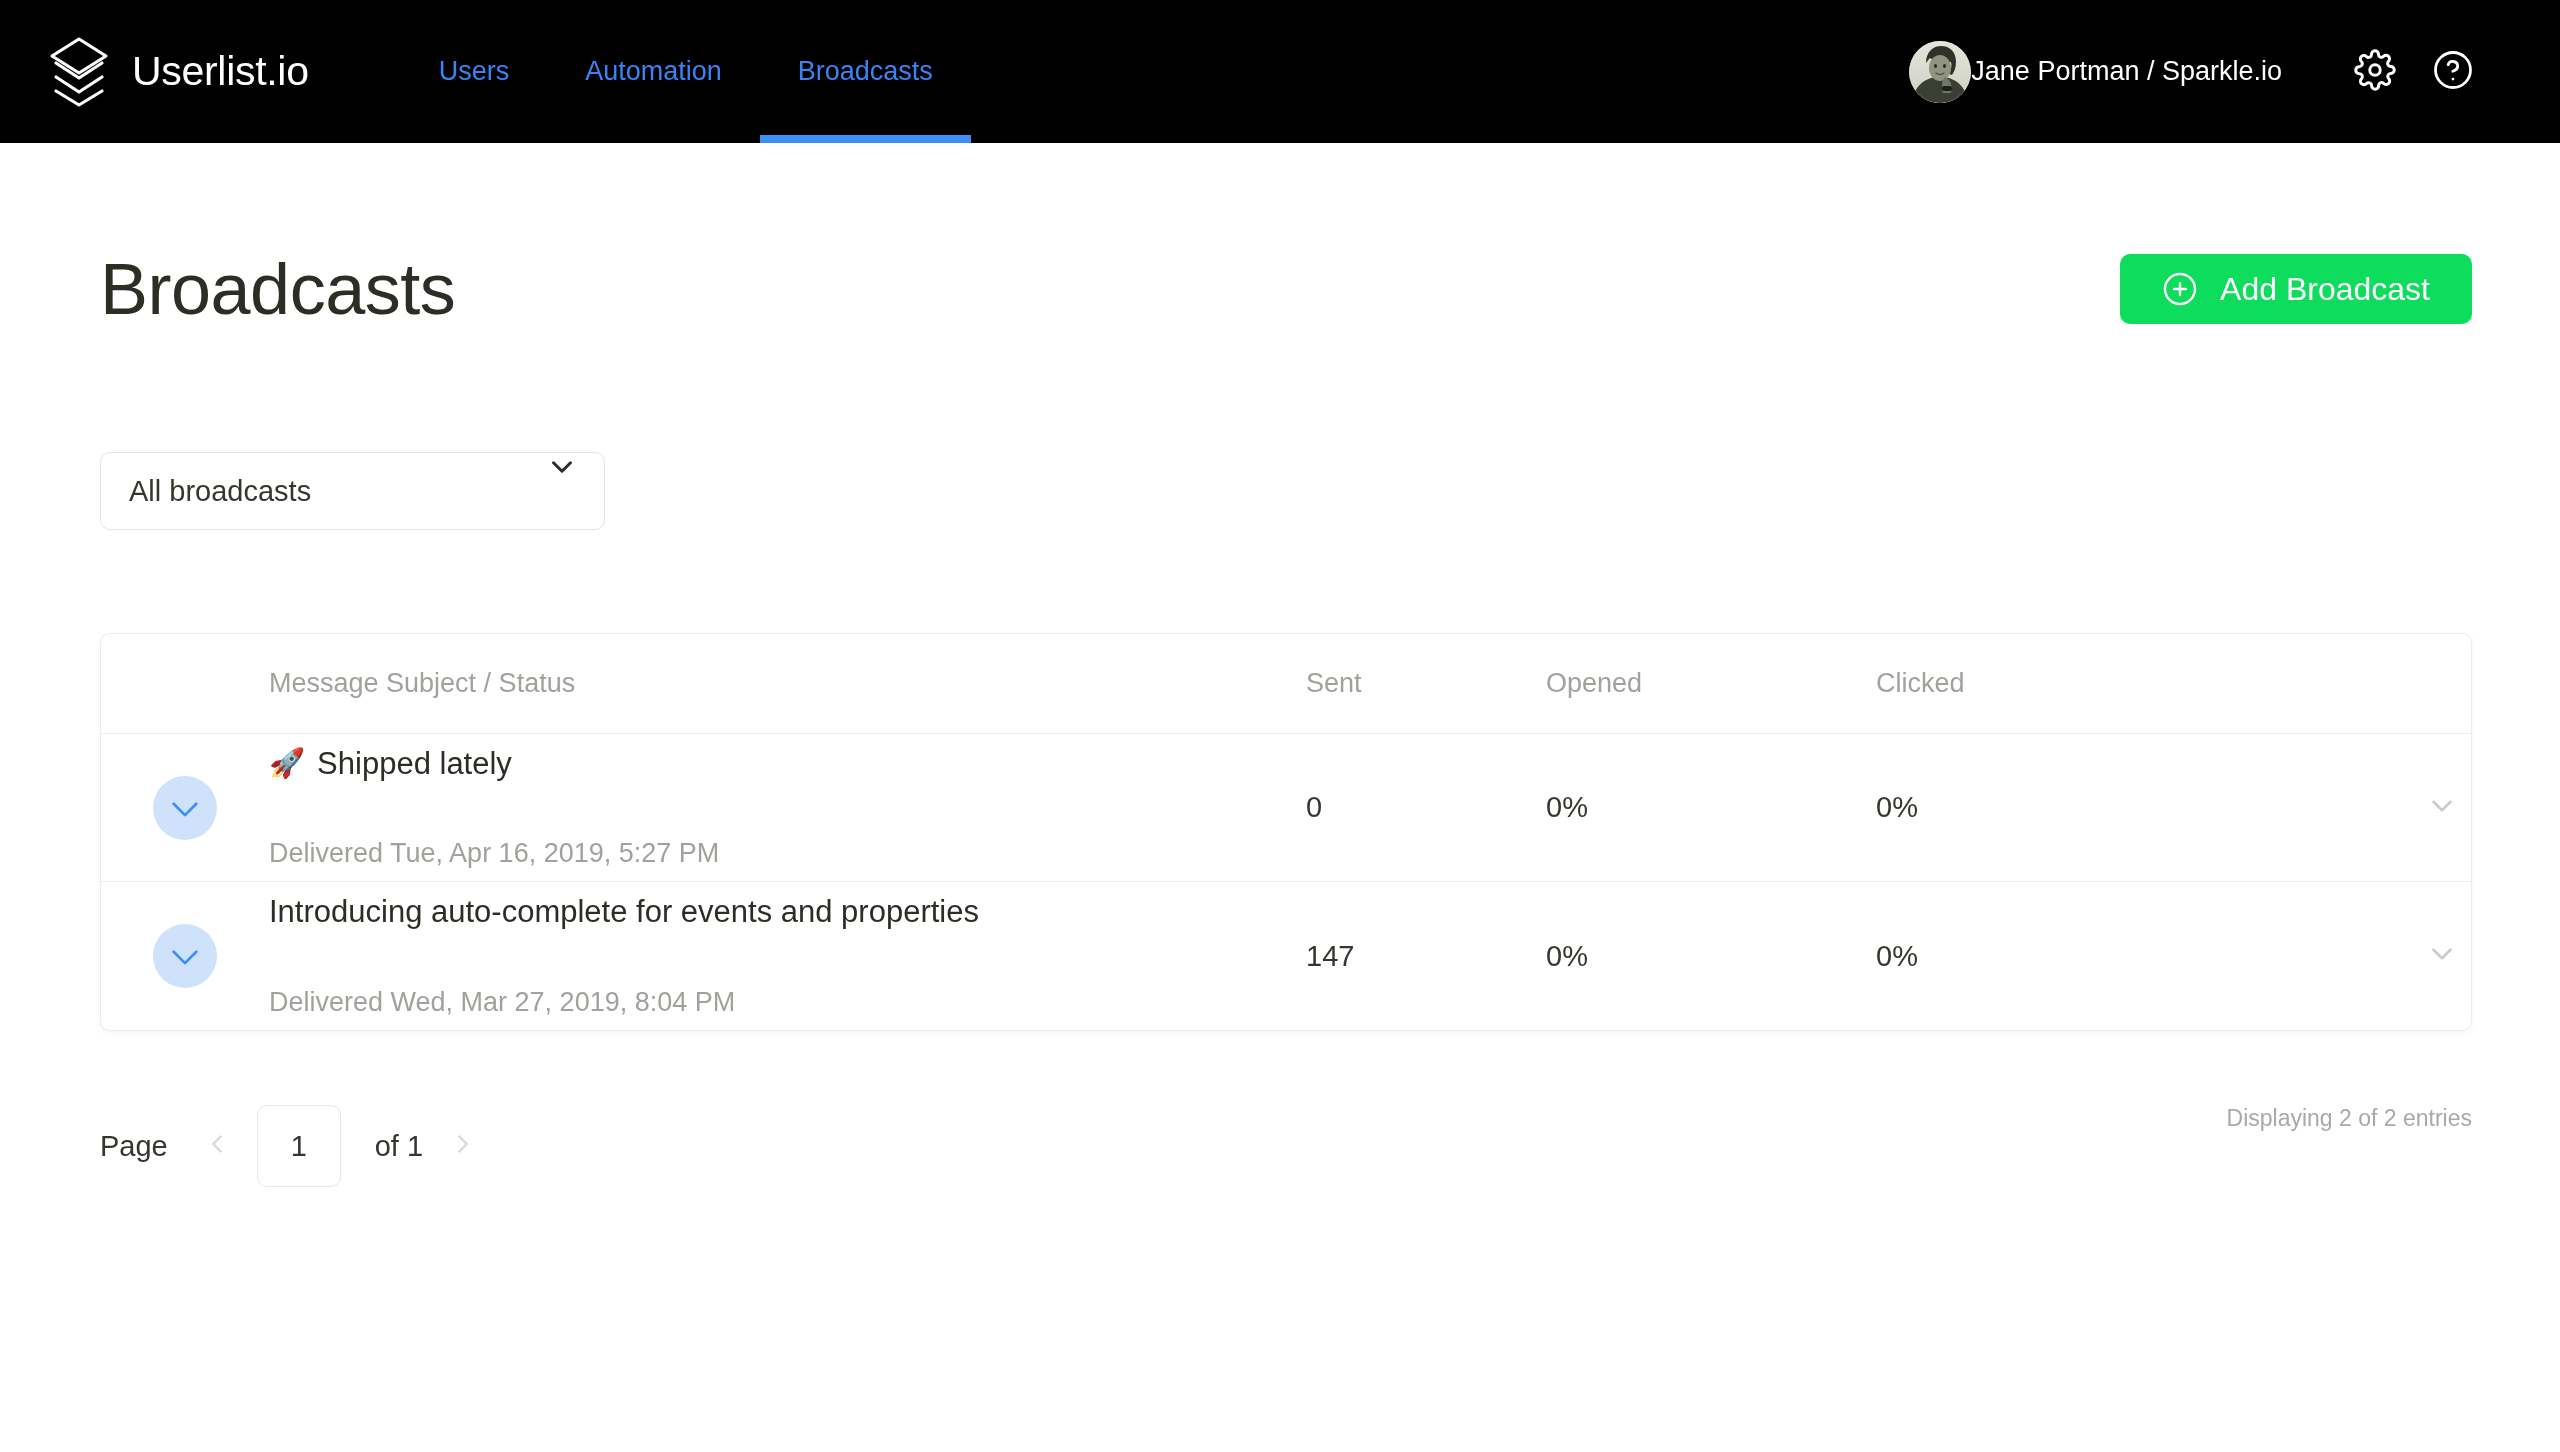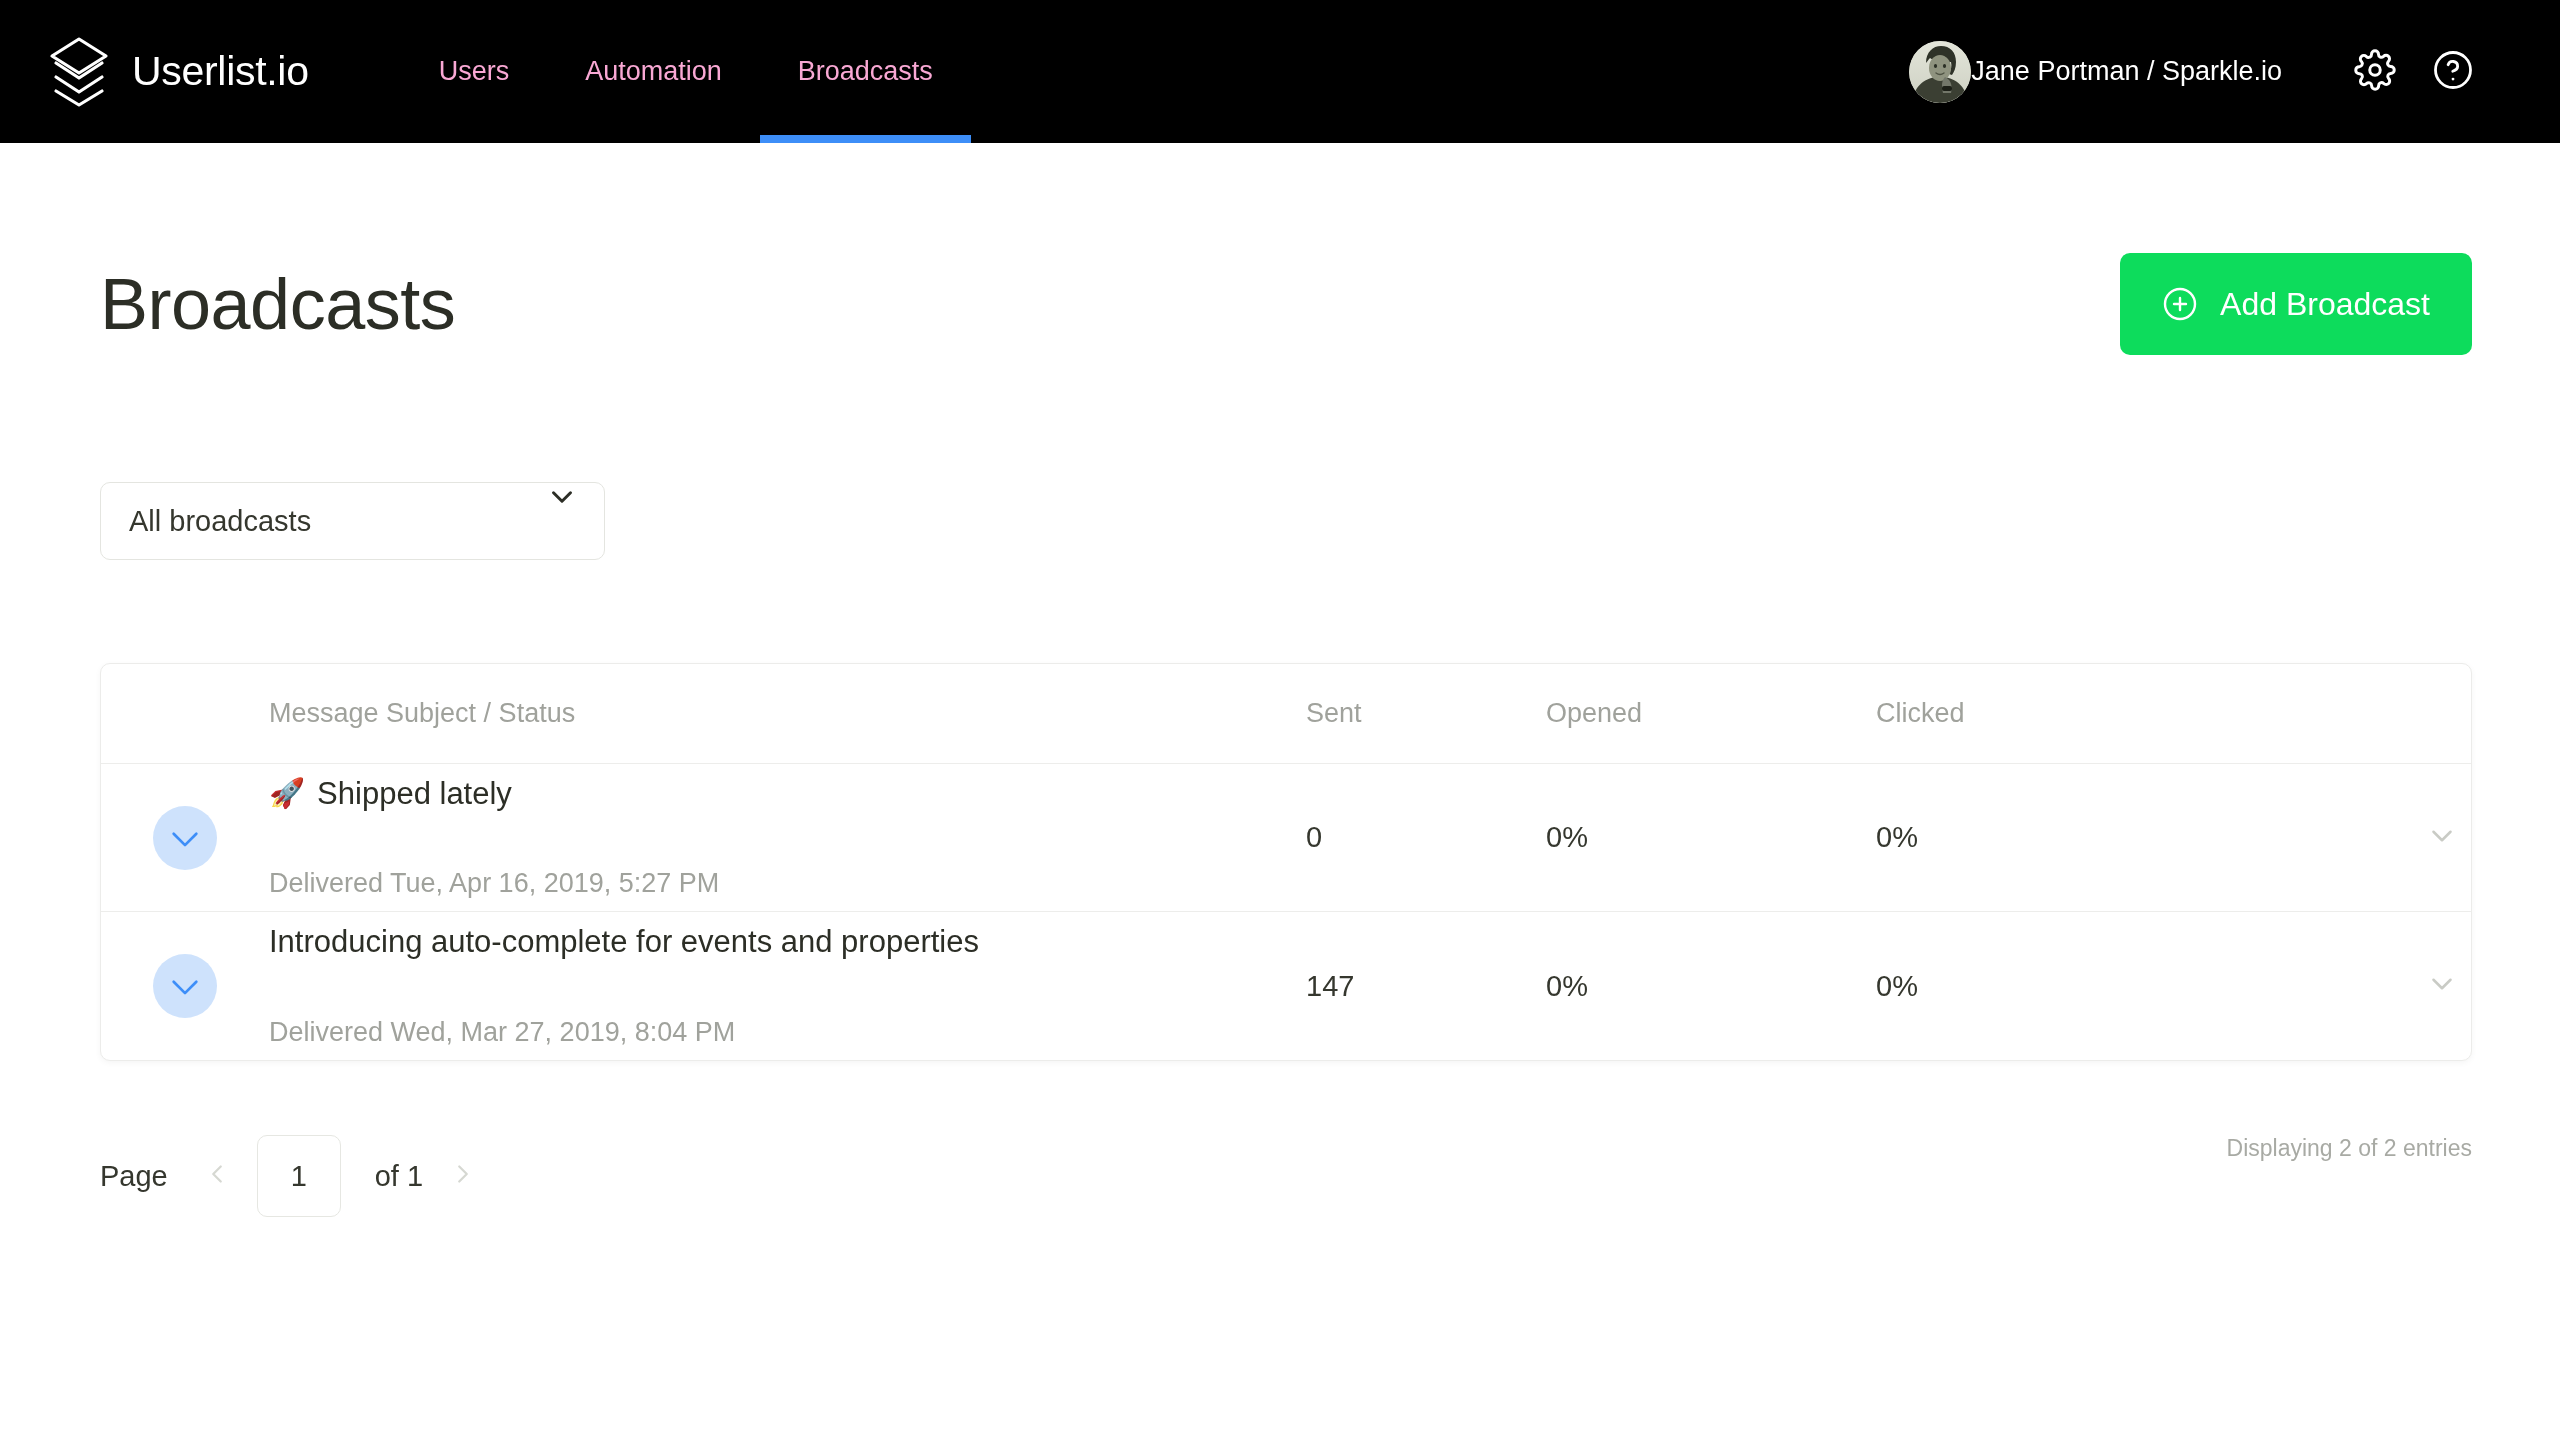--- a/index.html
+++ b/index.html
@@ -51,21 +51,21 @@
   .nav-links {
     display: flex;
     align-items: stretch;
     height: 143px;
   }
   .nav-link {
     position: relative;
     display: flex;
     align-items: center;
     padding: 0 38px;
-    color: #f9a8d4;
+    color: #3b82f6;
     font-size: 27px;
     font-weight: 400;
     line-height: 1;
     white-space: nowrap;
     text-decoration: none;
     cursor: pointer;
   }
   .nav-link.active::after {
     content: "";
     position: absolute;
@@ -133,21 +133,21 @@
   }
   .btn-primary {
     display: inline-flex;
     align-items: center;
     gap: 22px;
     background: #0ddc5c;
     color: #ffffff;
     border: none;
     border-radius: 10px;
     padding: 0 42px;
-    height: 102px;
+    height: 70px;
     font-family: inherit;
     font-size: 32px;
     font-weight: 400;
     line-height: 1;
     cursor: pointer;
     white-space: nowrap;
   }
   .btn-primary svg { display: block; flex: 0 0 auto; }
 
   

